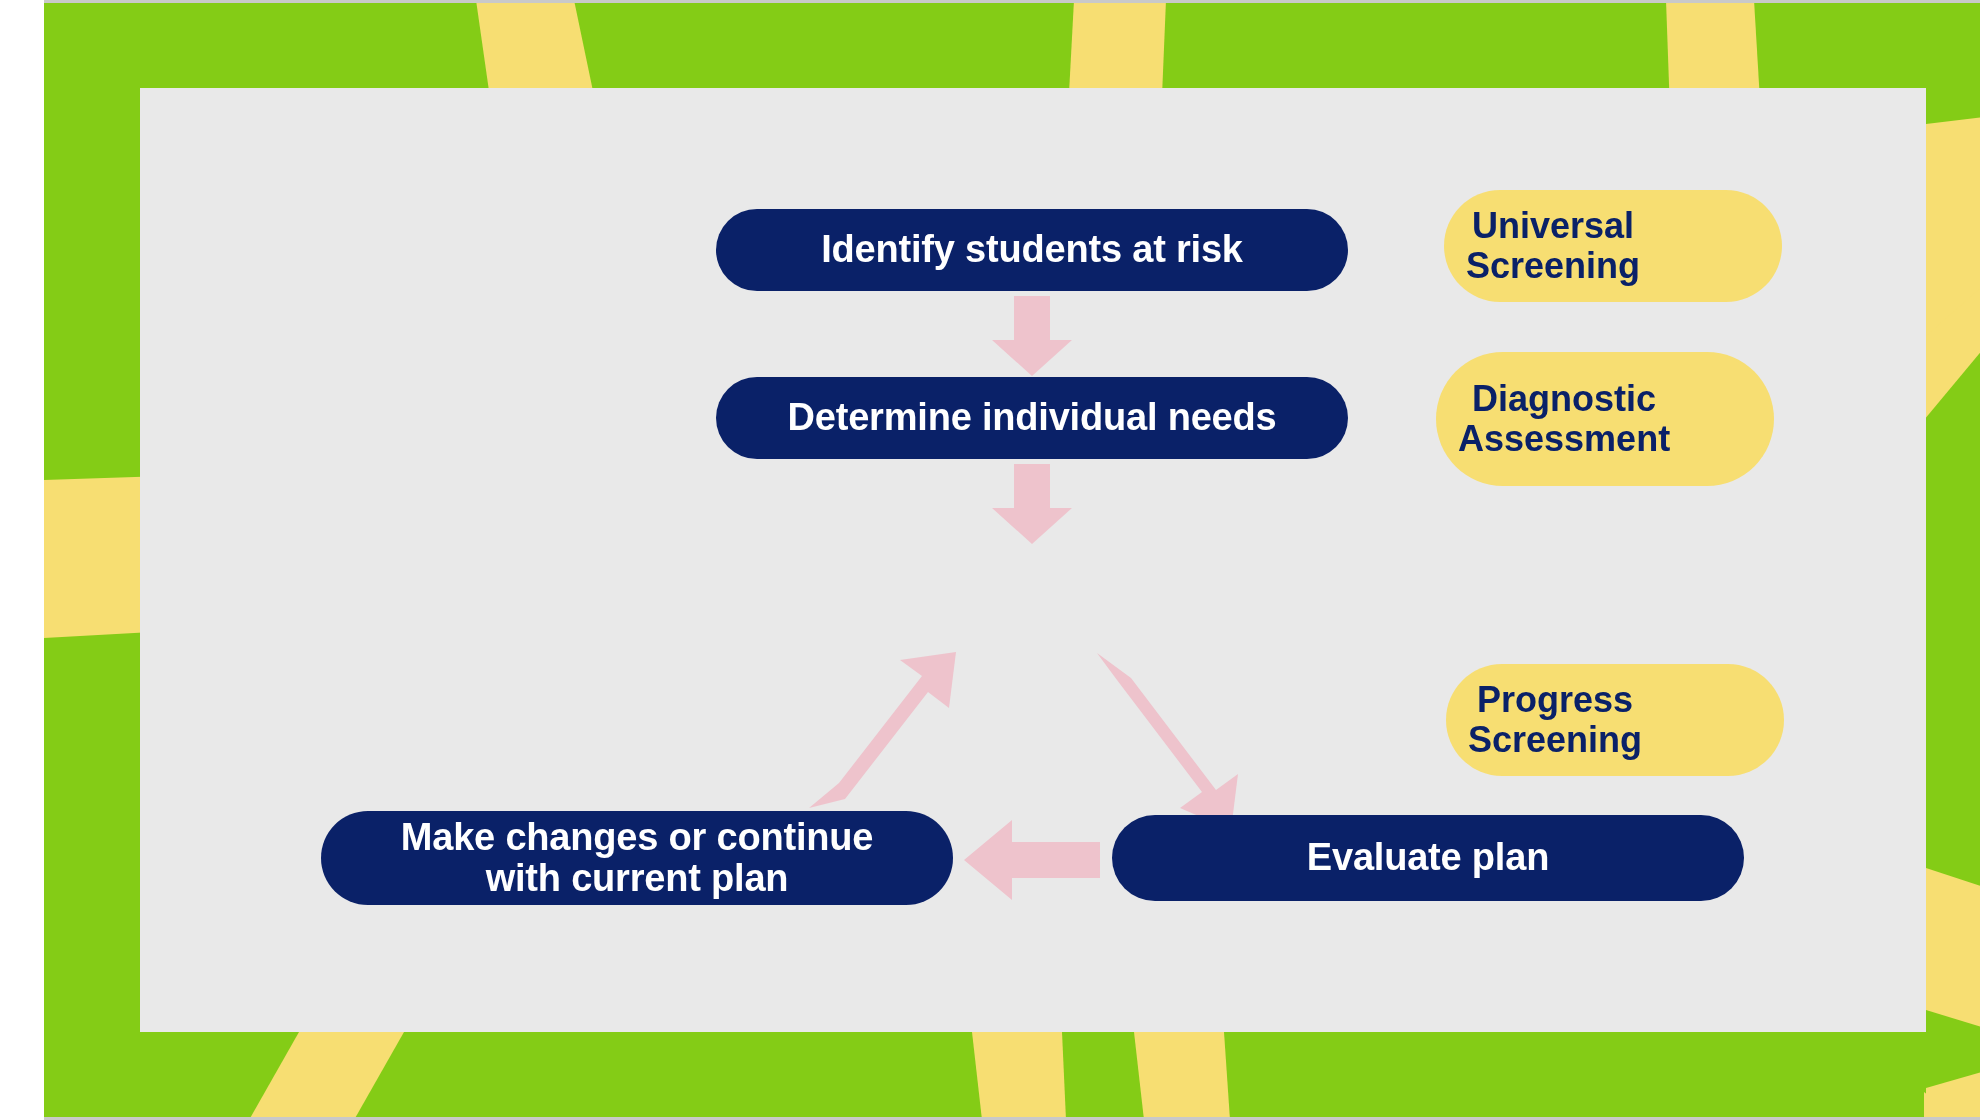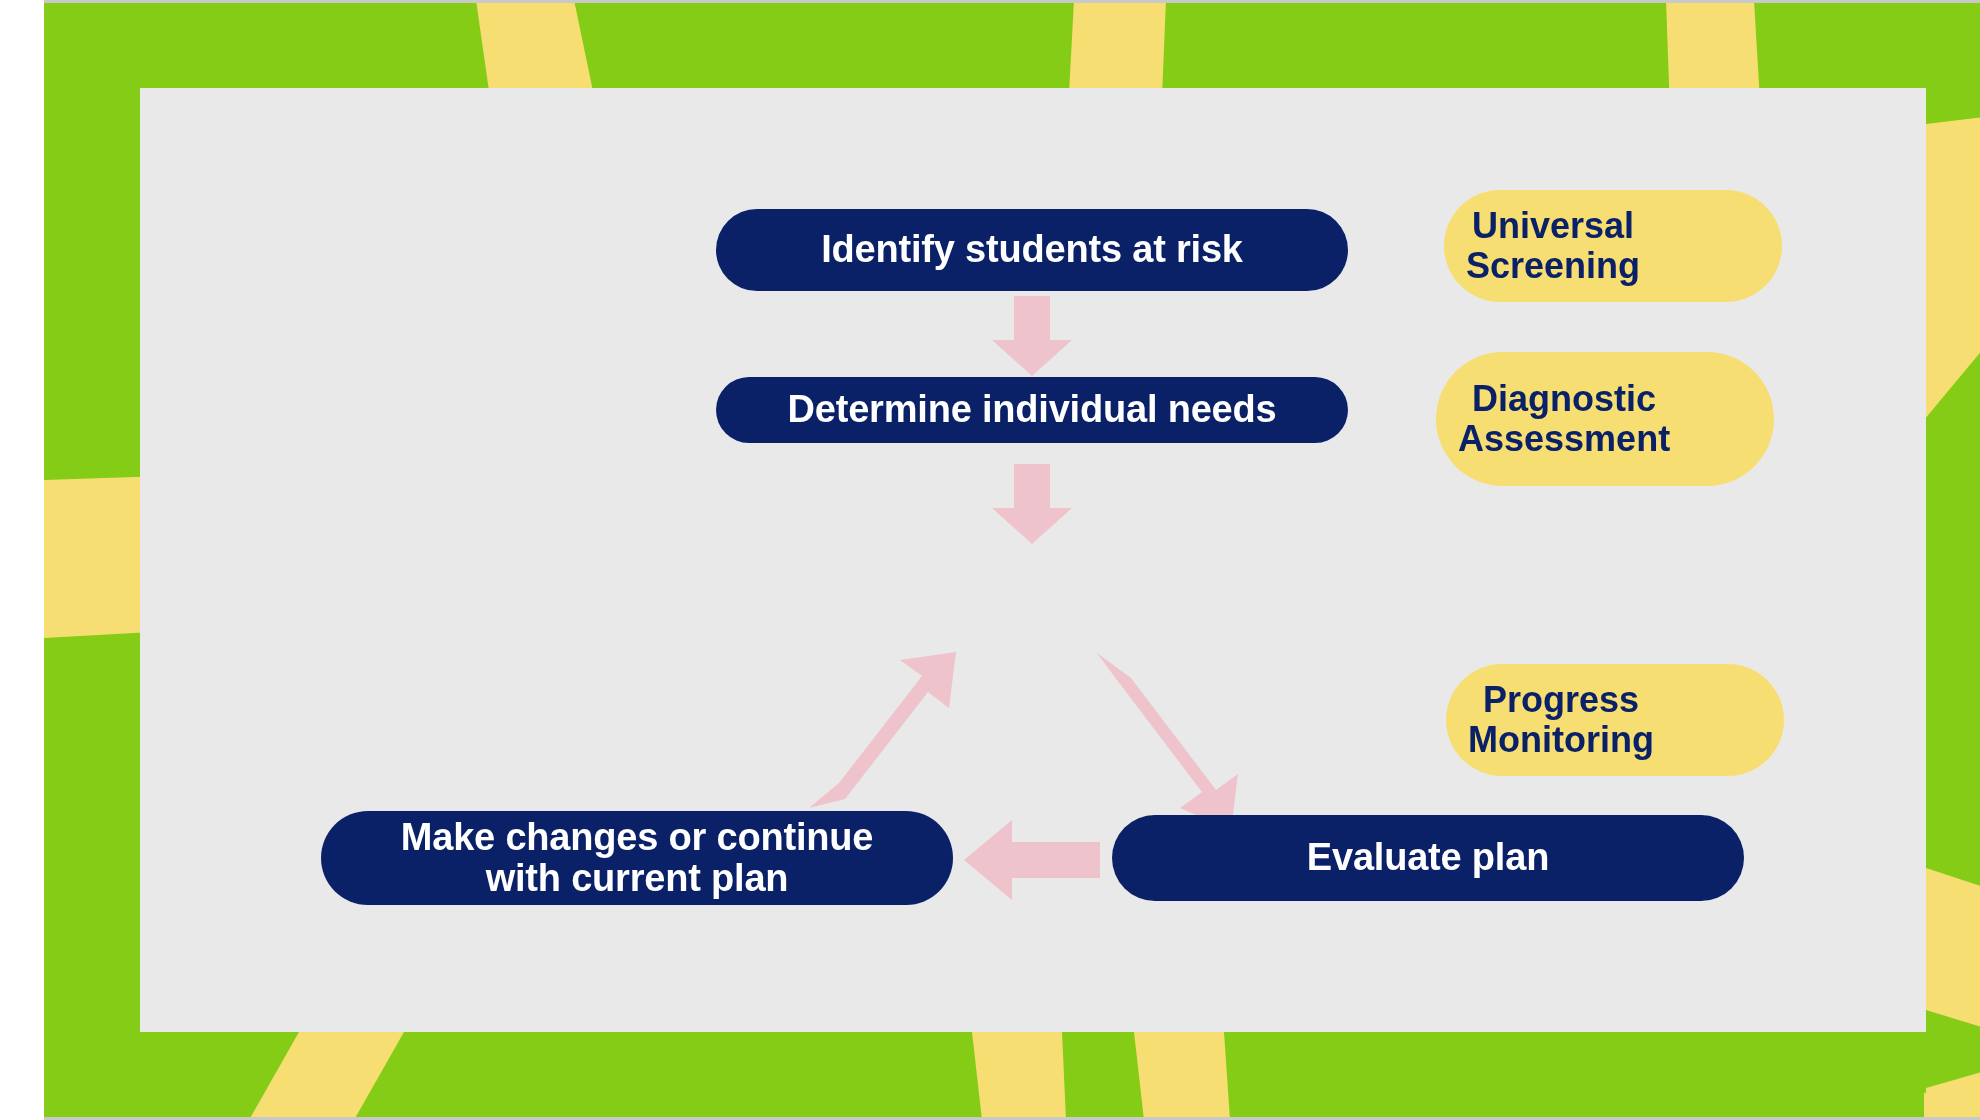--- a/index.html
+++ b/index.html
@@ -64,21 +64,21 @@
     font-size: 38px;
     line-height: 1.08;
     letter-spacing: -0.2px;
     padding: 0 26px;
     box-sizing: border-box;
     z-index: 20;
   }
   .node .node-label { display: block; white-space: pre-line; }
 
   #node-identify   { left: 672px; top: 209px;  width: 632px; height: 82px; }
-  #node-determine  { left: 672px; top: 377px;  width: 632px; height: 66px; }
+  #node-determine  { left: 672px; top: 377px;  width: 632px; height: 82px; }
   #node-plan       { left: 672px; top: 545px;  width: 632px; height: 100px; }
   #node-evaluate   { left: 1068px; top: 815px; width: 632px; height: 86px; }
   #node-make       { left: 277px;  top: 811px; width: 632px; height: 94px; }
 
   
   .pill {
     position: absolute;
     background: #f7de72;
     color: #0a2168;
     border-radius: 999px;
@@ -190,20 +190,20 @@
 Screening</span>
   </div>
 
   <div class="pill" id="pill-diagnostic">
     <span class="pill-label">Diagnostic
 Assessment</span>
   </div>
 
   <div class="pill" id="pill-progress">
     <span class="pill-label">Progress
-Monitoring</span>
+Screening</span>
   </div>
 
 
   <div class="frame-line top"></div>
   <div class="frame-line bottom"></div>
 
 </div>
 
 </body></html>

